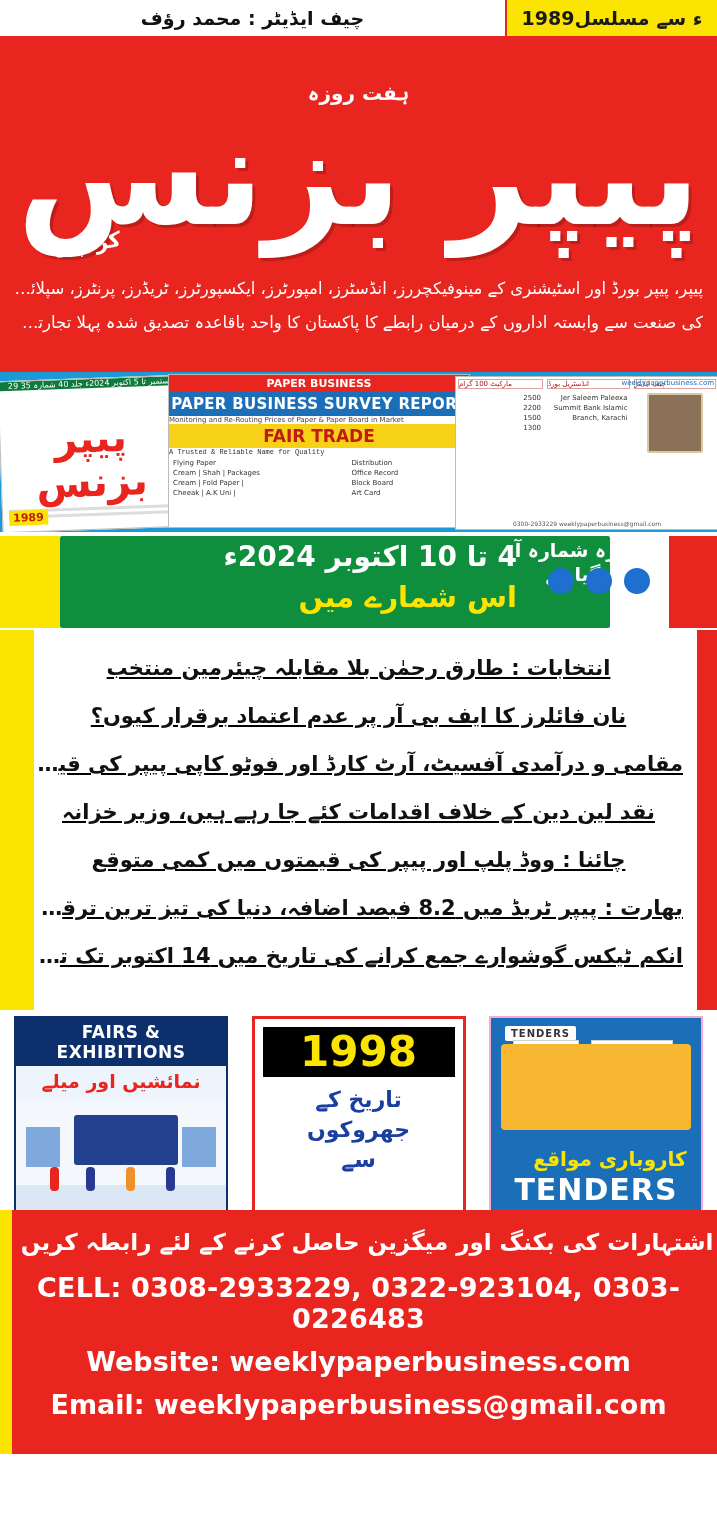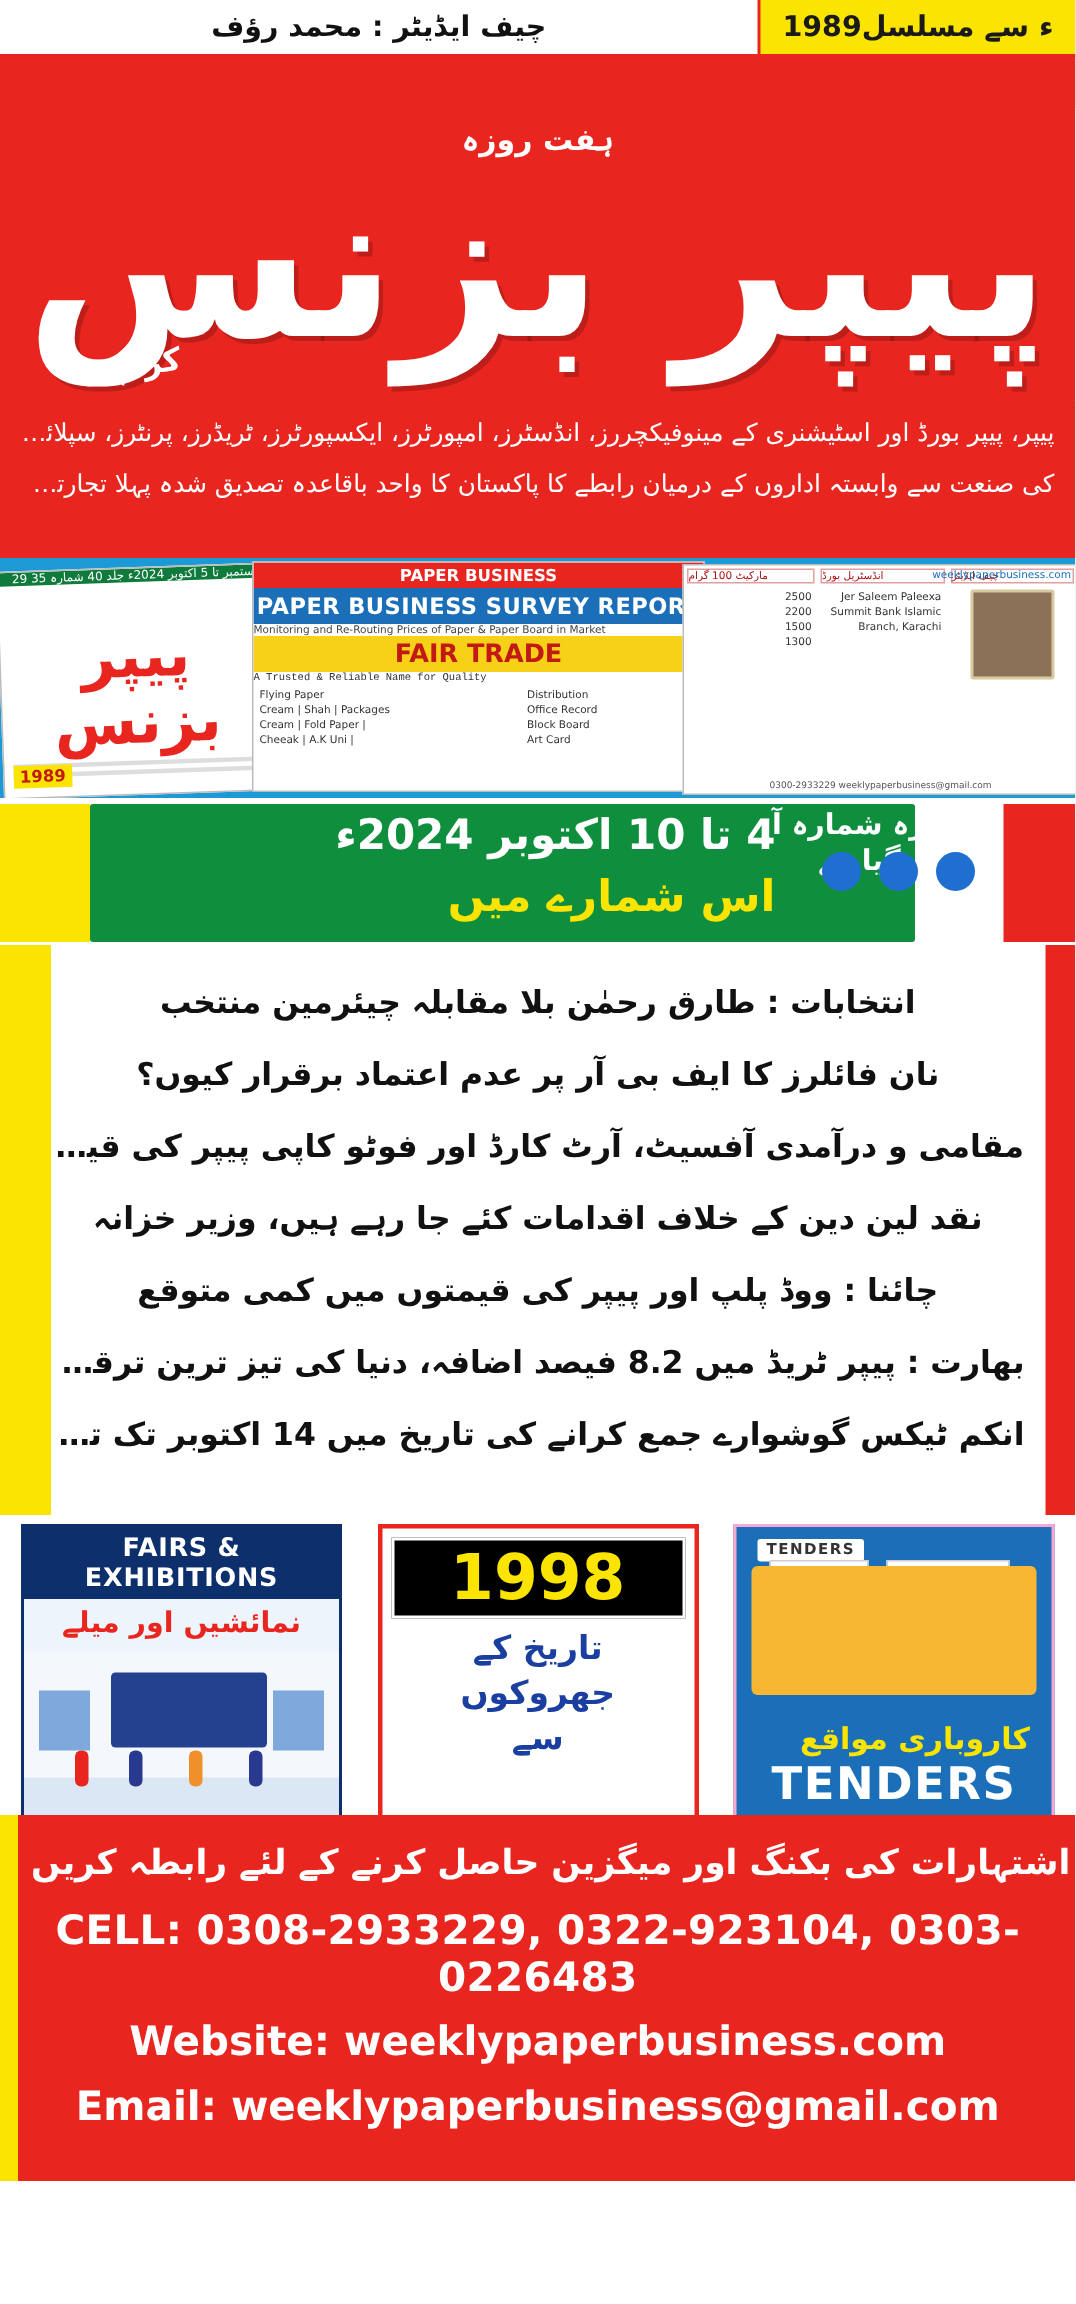--- a/index.html
+++ b/index.html
@@ -92,21 +92,21 @@
     direction:rtl;white-space:nowrap;
   }
   .issueband .dots{position:absolute;left:548px;top:36px;display:flex;gap:12px;}
   .issueband .dots i{display:block;width:26px;height:26px;border-radius:50%;background:#1f6fd0;}
   .issueband .ylbar{position:absolute;left:0;top:4px;width:60px;height:92px;background:#fbe400;}
   .issueband .rdbar{position:absolute;right:0;top:4px;width:48px;height:92px;background:#e8251f;}
 
   
   .headlines{
     position:relative;background:#fff;direction:rtl;text-align:center;
-    padding:14px 34px 10px;box-sizing:border-box;height:380px;
+    padding:14px 34px 10px;box-sizing:border-box;height:380px;text-decoration:underline;
   }
   .headlines .leftbar{position:absolute;left:0;top:0;width:34px;height:100%;background:#fbe400;}
   .headlines .rightbar{position:absolute;right:0;top:0;width:20px;height:100%;background:#e8251f;}
   .headlines li{
     list-style:none;font-size:21px;color:#111;line-height:48px;font-weight:bold;
     white-space:nowrap;overflow:hidden;text-overflow:ellipsis;
   }
   .headlines ul{margin:0;padding:0;}
 
   

